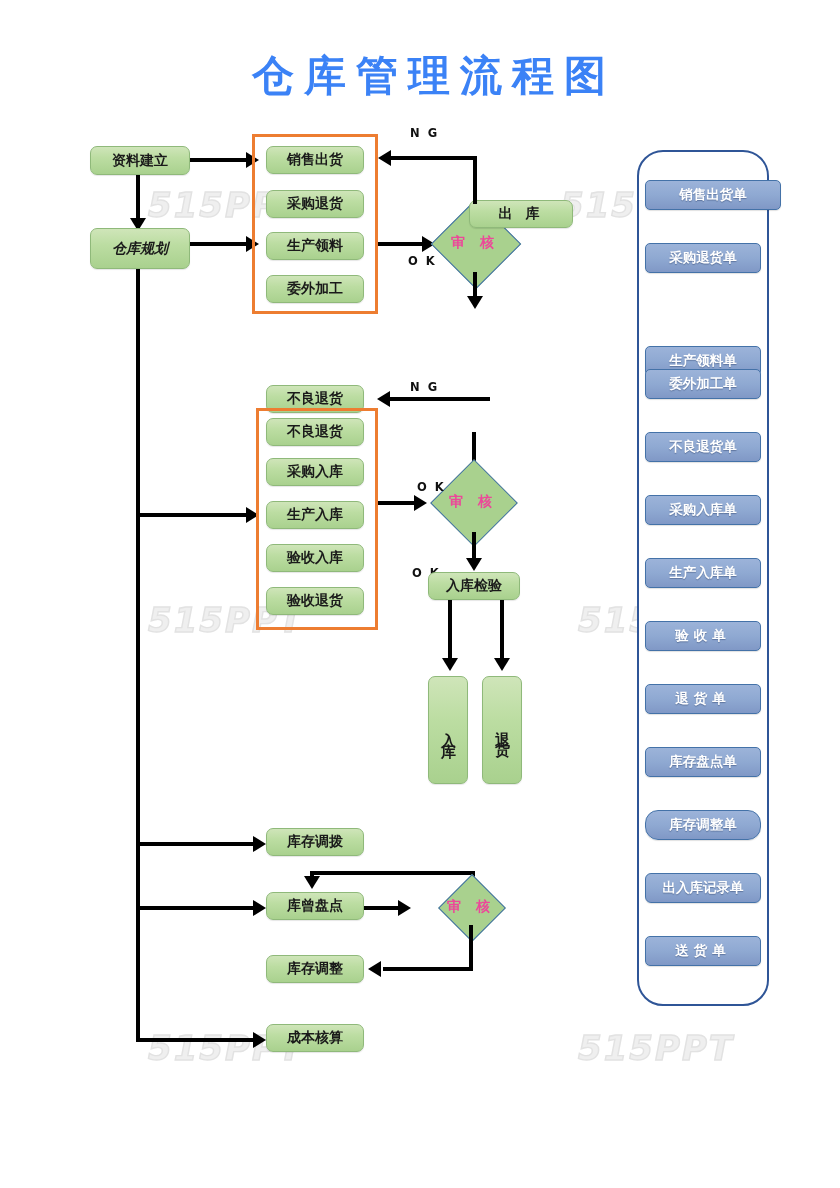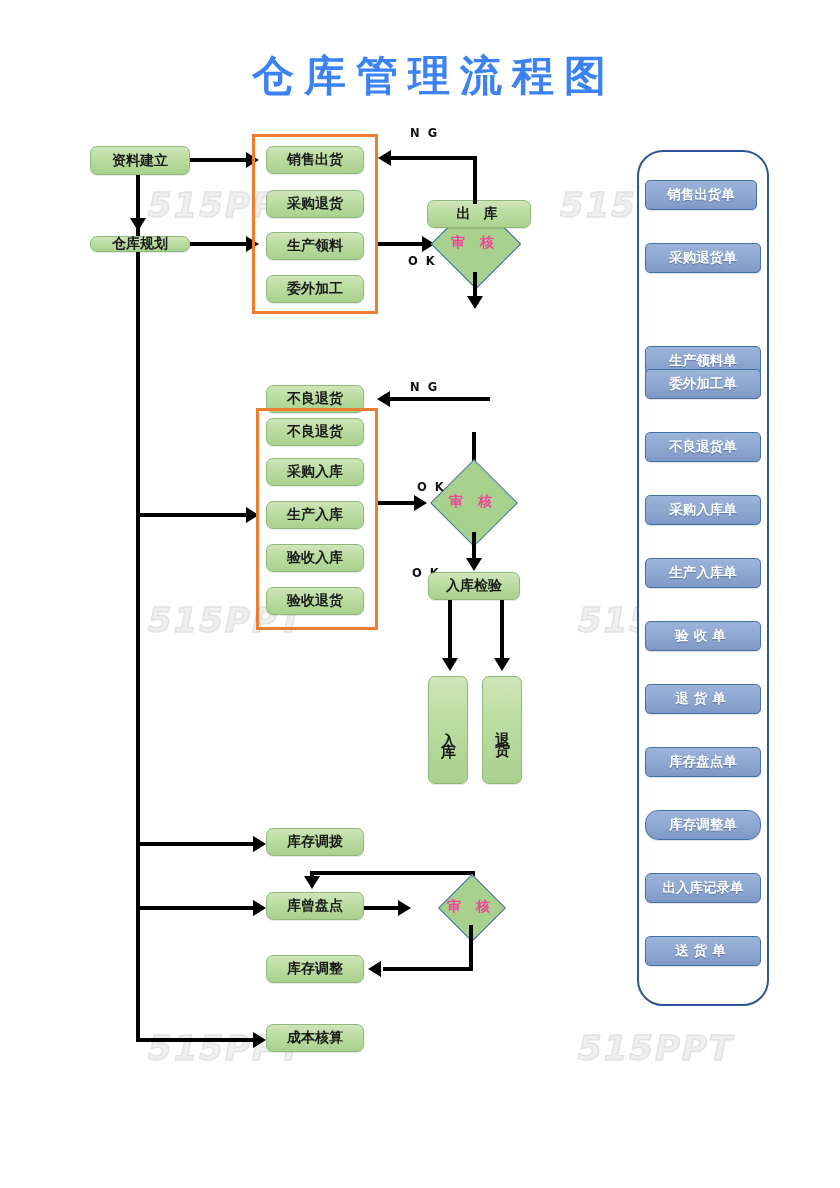--- a/index.html
+++ b/index.html
@@ -54,21 +54,21 @@
     color:#1a1a1a;
     font-weight:bold;
     font-size:14px;
     display:flex;
     align-items:center;
     justify-content:center;
     text-align:center;
     line-height:1.25;
     box-shadow:0 1px 1px rgba(0,0,0,.10);
   }
-  .gbox.spaced{letter-spacing:4px;}
+  .gbox.spaced{letter-spacing:4px;margin-left:42px;}
   .gbox.vert{
     writing-mode:vertical-rl;
     text-orientation:upright;
     letter-spacing:10px;
     font-size:15px;
   }
 
   
   .diamond{
     position:absolute;
@@ -155,21 +155,21 @@
   <div class="wm" style="left:148px;top:600px;">515PPT</div>
   <div class="wm" style="left:578px;top:600px;">515PPT</div>
   <div class="wm" style="left:148px;top:1028px;">515PPT</div>
   <div class="wm" style="left:578px;top:1028px;">515PPT</div>
 
   <div class="ln vl" style="left:136px;top:174px;height:864px;"></div>
 
   <div class="arrow ar-down" style="left:130px;top:218px;"></div>
 
   <div class="gbox" style="left:90px;top:146px;width:100px;height:29px;">资料建立</div>
-  <div class="gbox" style="left:90px;top:236px;width:100px;height:16px;">仓库规划</div>
+  <div class="gbox" style="left:90px;top:228px;width:100px;height:41px;font-style:italic;">仓库规划</div>
 
   <div class="ln hl" style="left:190px;top:158px;width:60px;"></div>
   <div class="arrow ar-right" style="left:246px;top:152px;"></div>
 
   <div class="ln hl" style="left:190px;top:242px;width:60px;"></div>
   <div class="arrow ar-right" style="left:246px;top:236px;"></div>
 
   <div class="oframe" style="left:252px;top:134px;width:126px;height:180px;"></div>
 
   <div class="gbox" style="left:266px;top:146px;width:98px;height:28px;">销售出货</div>
@@ -259,21 +259,21 @@
   <div class="ln hl" style="left:383px;top:967px;width:90px;"></div>
   <div class="arrow ar-left" style="left:368px;top:961px;"></div>
   <div class="gbox" style="left:266px;top:955px;width:98px;height:28px;">库存调整</div>
 
   <div class="ln hl" style="left:136px;top:1038px;width:126px;"></div>
   <div class="arrow ar-right" style="left:253px;top:1032px;"></div>
   <div class="gbox" style="left:266px;top:1024px;width:98px;height:28px;">成本核算</div>
 
   <div class="bluepanel" style="left:637px;top:150px;width:132px;height:856px;"></div>
 
-  <div class="bbox" style="left:645px;top:180px;width:112px;height:30px;">销售出货单</div>
+  <div class="bbox" style="left:645px;top:180px;width:136px;height:30px;">销售出货单</div>
   <div class="bbox" style="left:645px;top:243px;width:116px;height:30px;">采购退货单</div>
   <div class="bbox" style="left:645px;top:306px;width:116px;height:30px;margin-top:40px;">生产领料单</div>
   <div class="bbox" style="left:645px;top:369px;width:116px;height:30px;">委外加工单</div>
   <div class="bbox" style="left:645px;top:432px;width:116px;height:30px;">不良退货单</div>
   <div class="bbox" style="left:645px;top:495px;width:116px;height:30px;">采购入库单</div>
   <div class="bbox" style="left:645px;top:558px;width:116px;height:30px;">生产入库单</div>
   <div class="bbox spaced" style="left:645px;top:621px;width:116px;height:30px;">验收单</div>
   <div class="bbox spaced" style="left:645px;top:684px;width:116px;height:30px;">退货单</div>
   <div class="bbox" style="left:645px;top:747px;width:116px;height:30px;">库存盘点单</div>
   <div class="bbox" style="left:645px;top:810px;width:116px;height:30px;border-radius:13px;">库存调整单</div>

